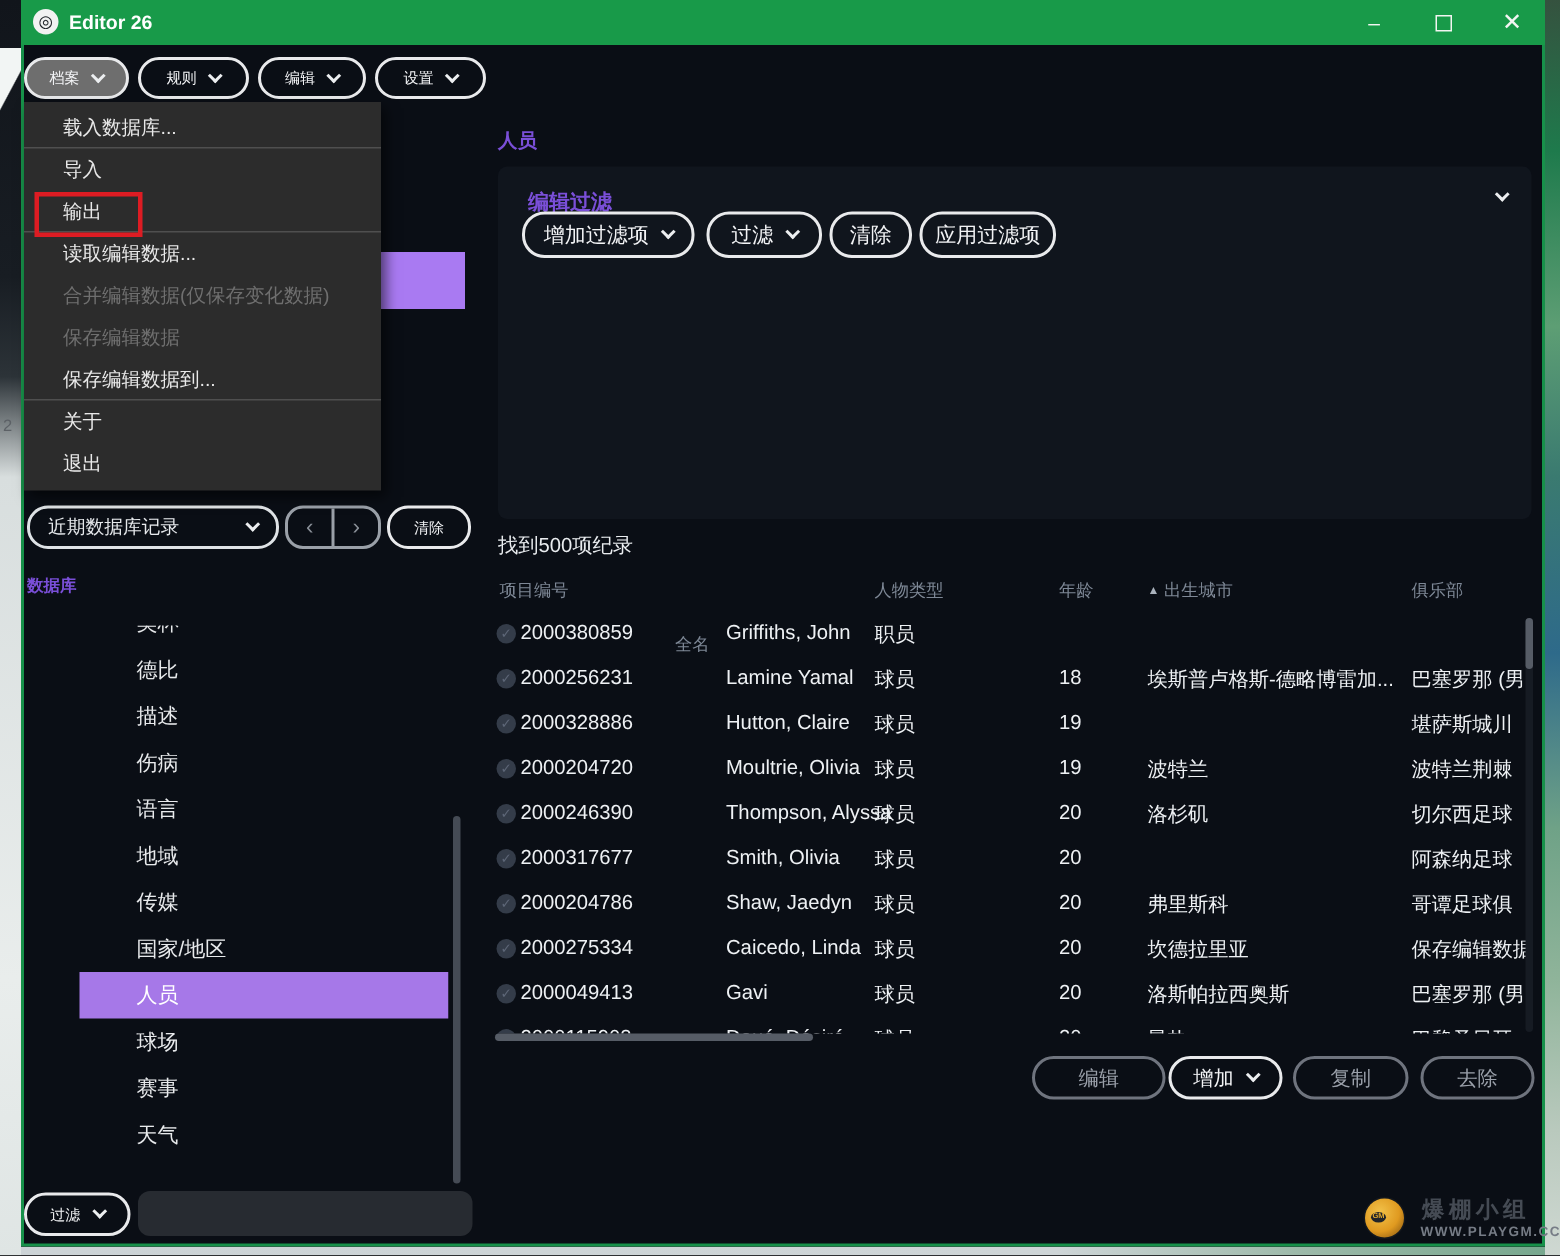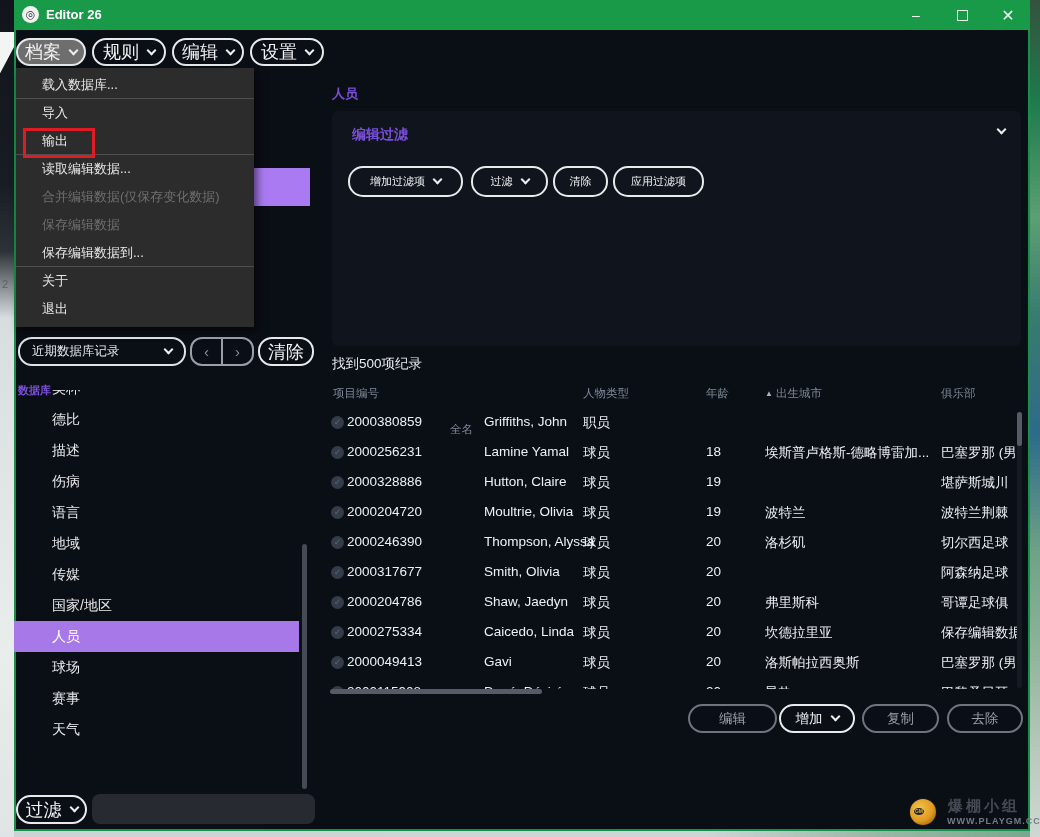--- a/index.html
+++ b/index.html
@@ -23,21 +23,21 @@
   .titlebar{left:14px;top:0;width:1016px;height:30px;background:#189a49;}
   .logo{left:22px;top:6px;width:17px;height:17px;border-radius:50%;background:#f2f2f2;
     display:flex;align-items:center;justify-content:center;color:#1d2126;font-size:11px;font-weight:bold;}
   .title-text{left:46px;top:7px;color:#fff;font-size:13px;font-weight:bold;}
   .winbtn{top:0;width:44px;height:30px;color:#f2f5f2;display:flex;align-items:center;justify-content:center;font-size:14px;}
   .btn-min{left:894px;} .btn-max{left:940px;} .btn-close{left:986px;font-size:16px;}
   .maxglyph{width:11px;height:11px;border:1.5px solid #f2f5f2;}
 
   
   .pill{display:inline-flex;align-items:center;justify-content:center;gap:9px;
-    border:2px solid #e9eaec;border-radius:15px;color:#f2f3f5;font-size:18px;background:transparent;}
+    border:2px solid #e9eaec;border-radius:15px;color:#f2f3f5;font-size:10px;background:transparent;}
   .chev{width:7px;height:7px;border-right:2px solid #eceef0;border-bottom:2px solid #eceef0;
     transform:rotate(45deg);margin-top:-4px;flex:0 0 auto;}
 
   .menubtn{top:38px;height:28px;}
   .mb-file{left:16px;width:70px;background:#6e6e6e;}
   .mb-rules{left:92px;width:74px;}
   .mb-edit{left:172px;width:72px;}
   .mb-settings{left:250px;width:74px;}
 
   
@@ -51,34 +51,34 @@
 
   
   .recent-dd{left:18px;top:337px;width:168px;height:29px;border:2px solid #dfe3e6;border-radius:14px;
     display:flex;align-items:center;justify-content:space-between;padding:0 12px;color:#e6e9ec;font-size:12.5px;}
   .navgroup{left:190px;top:337px;width:64px;height:29px;border:2px solid #9aa0a8;border-radius:12px;
     display:flex;align-items:stretch;color:#8a9098;}
   .navgroup .half{flex:1;display:flex;align-items:center;justify-content:center;font-size:15px;}
   .navgroup .half + .half{border-left:2px solid #9aa0a8;}
   .clear-side{left:258px;top:337px;width:56px;height:29px;border-radius:14px;}
   .db-label{left:18px;top:383px;font-size:11px;color:#7a4fd8;font-weight:bold;}
-  .side-list{left:14px;top:390px;width:285px;height:389px;overflow:hidden;}
+  .side-list{left:14px;top:417px;width:285px;height:389px;overflow:hidden;padding-left:39px;}
   .side-item{height:31px;line-height:31px;padding-left:38px;font-size:14px;color:#e8eaec;}
   .side-item.first{margin-top:-17px;}
   .side-item.selected{background:#a678e8;color:#fff;}
   .side-scroll{left:302px;top:544px;width:5px;height:245px;background:#454b55;border-radius:3px;}
   .filter-pill{left:16px;top:795px;width:71px;height:29px;border-radius:15px;}
   .filter-input{left:92px;top:794px;width:223px;height:30px;background:#272b31;border:none;border-radius:8px;}
 
   
   .main-title{left:332px;top:85px;font-size:13px;color:#7a4fd8;font-weight:bold;}
   .panel{left:332px;top:111px;width:689px;height:235px;background:#10151d;border-radius:6px;}
   .panel-label{left:352px;top:126px;font-size:14px;color:#7a4fd8;font-weight:bold;}
   .panel-chev{left:998px;top:130px;}
-  .fb{top:166px;height:31px;font-size:11px;}
+  .fb{top:141px;height:31px;font-size:14px;}
   .fb-add{left:348px;width:115px;}
   .fb-filter{left:471px;width:77px;}
   .fb-clear{left:553px;width:55px;}
   .fb-apply{left:613px;width:91px;}
 
   .result-count{left:332px;top:355px;font-size:13.5px;color:#e9ecef;}
   .thead{top:386px;font-size:11.5px;color:#7e8896;}
   .th-id{left:333px;} .th-name{left:450px;margin-top:36px;} .th-type{left:583px;} .th-age{left:706px;}
   .th-city{left:765px;display:flex;align-items:center;gap:3px;} .th-club{left:941px;}
   .sort-arrow{font-size:8px;color:#aab2bc;}

